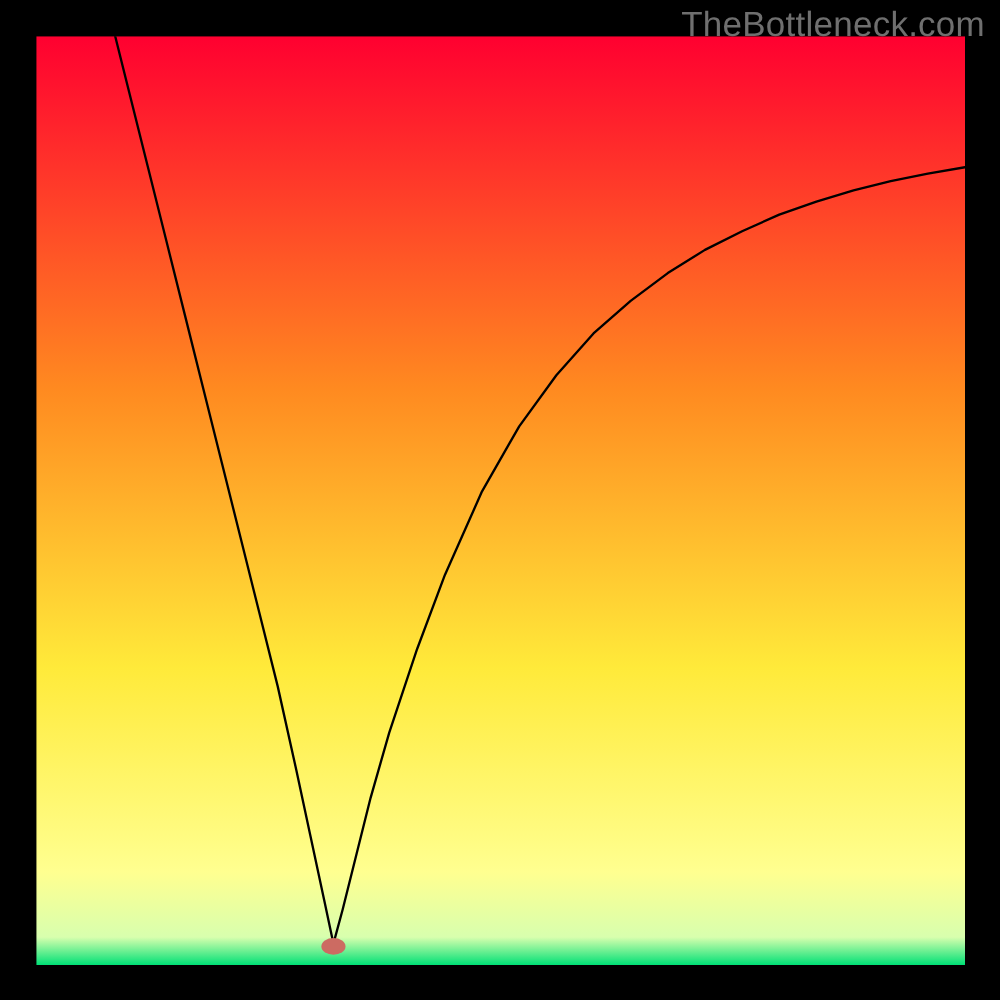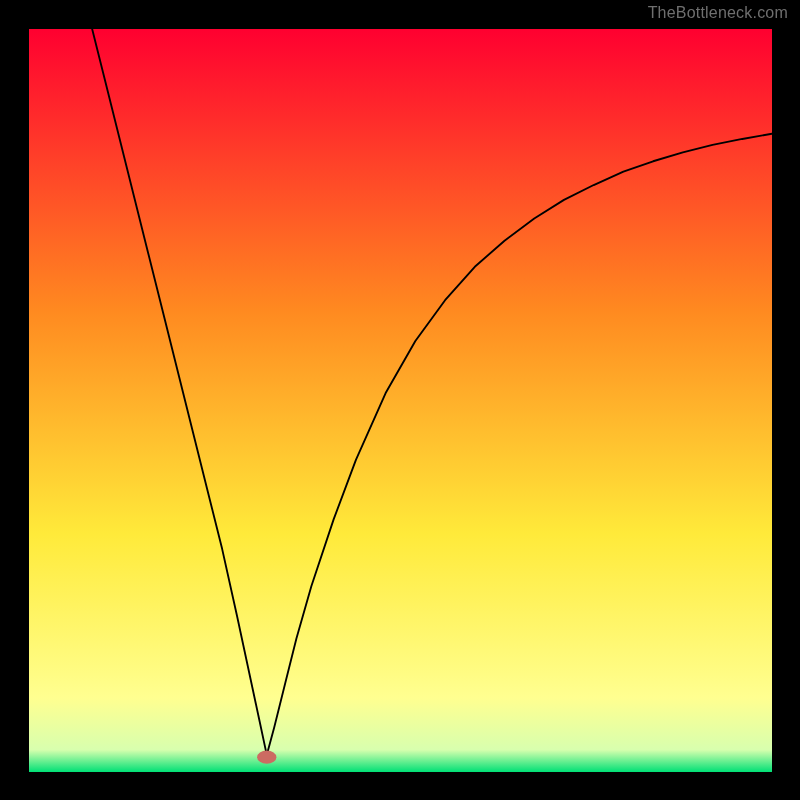--- a/index.html
+++ b/index.html
@@ -22,21 +22,21 @@
   .plot {
     display: block;
     width: 743px;
     height: 743px;
   }
   .watermark {
     position: absolute;
     top: 4px;
     right: 12px;
     color: #6f6f6f;
-    font-size: 16px;
+    font-size: 28px;
     font-weight: 500;
     letter-spacing: 0.2px;
     user-select: none;
   }
 </style>
 </head>
 <body>
 
 <div class="frame">
   <svg class="plot" viewBox="0 0 100 100" preserveAspectRatio="none">

